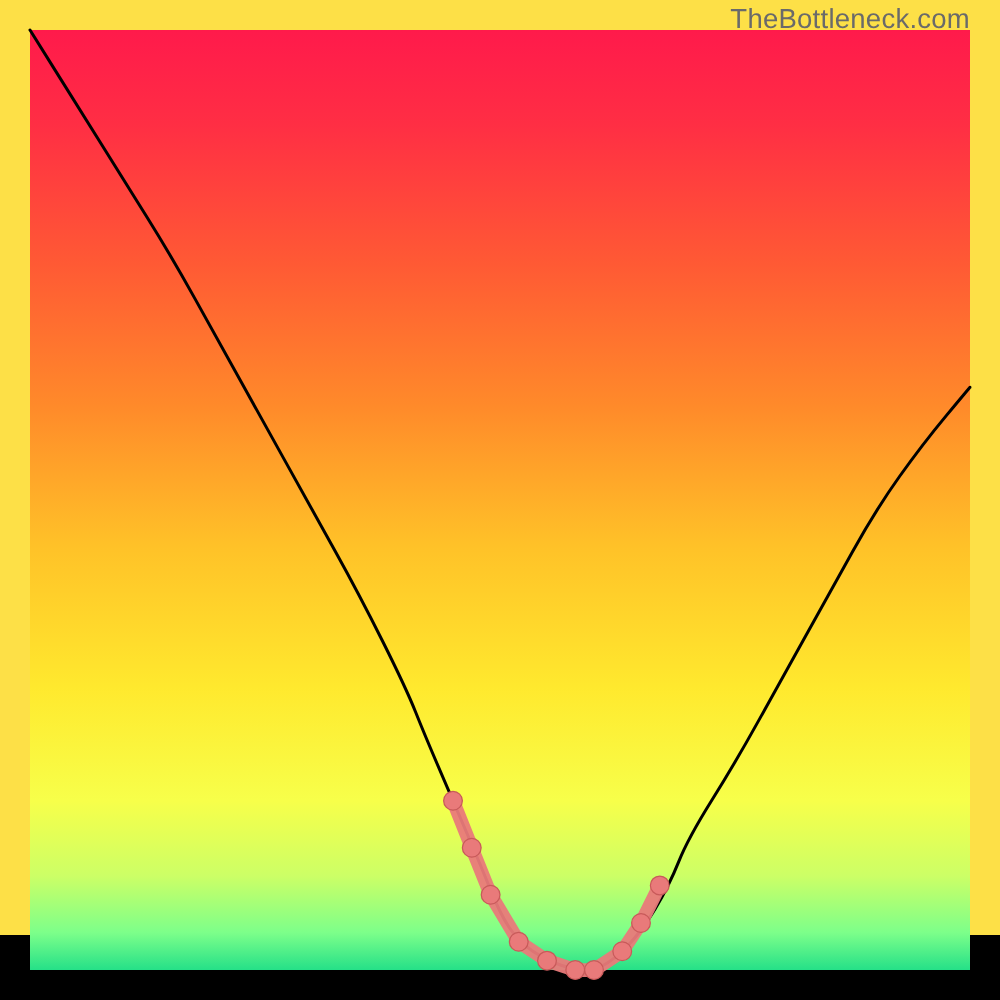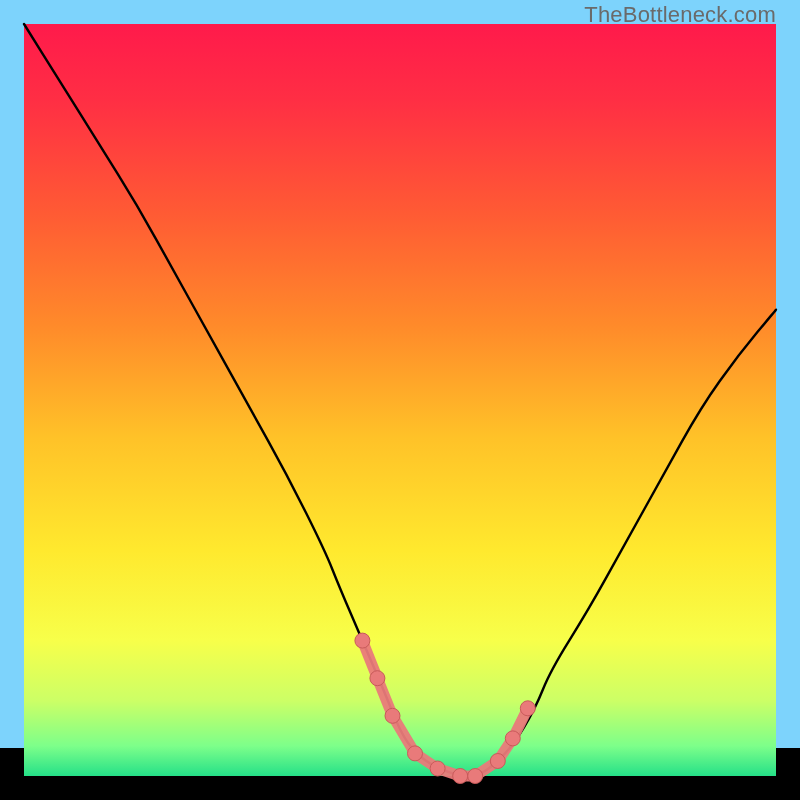--- a/index.html
+++ b/index.html
@@ -8,21 +8,21 @@
     width: 800px;
     height: 800px;
     overflow: hidden;
     background: #000;
     font-family: Arial, Helvetica, sans-serif;
   }
   .frame {
     position: relative;
     width: 800px;
     height: 748px;
-    background: #7dd3fc;
+    background: #fde047;
   }
   .plot-area {
     position: absolute;
     box-sizing: border-box;
   }
   .gradient-bg {
     position: absolute;
     inset: 0;
   }
   .watermark {

